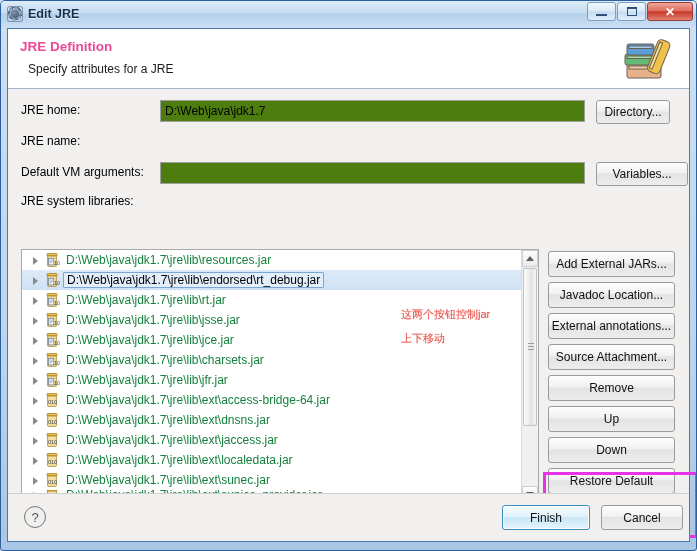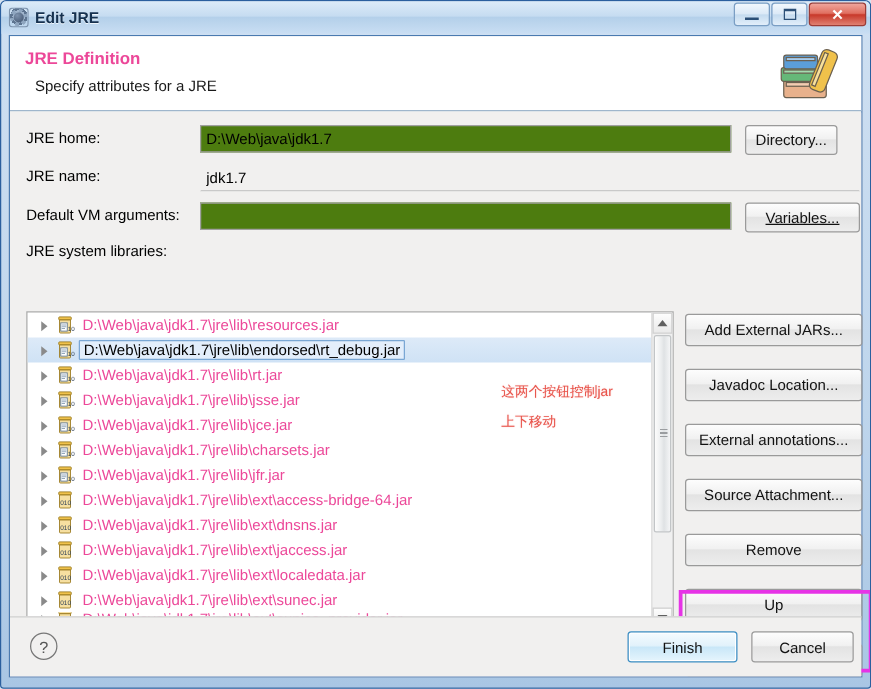--- a/index.html
+++ b/index.html
@@ -135,21 +135,21 @@
     position: relative;
   }
   .arrow::after {
     content: ""; position: absolute; left: 3px; top: 3px;
     width: 0; height: 0;
     border-left: 5px solid #8a8a8a;
     border-top: 4px solid transparent;
     border-bottom: 4px solid transparent;
   }
   .jicon { width: 16px; height: 16px; flex: 0 0 16px; margin: 0 4px 0 2px; position: relative; }
-  .rowtext { font-size: 12px; color: #ec4899; padding-left: 2px; }
+  .rowtext { font-size: 12px; color: #15803d; padding-left: 2px; }
   .trow.sel .rowtext {
     color: #000;
     border: 1px solid #7aa7d4; border-radius: 1px;
     padding: 0 3px; margin-left: -1px;
     background: #e3eefb;
   }
   .trow.clipped { height: 10px; overflow: hidden; }
 
   
   #tscroll {
@@ -173,21 +173,21 @@
   }
   #sthumb::after {
     content: "";
     position: absolute; left: 4px; top: 50%; margin-top: -4px;
     width: 6px; height: 8px;
     background: repeating-linear-gradient(to bottom, #9a9da0 0 1px, transparent 1px 3px);
   }
 
   
   #btncol { position: absolute; left: 540px; top: 161px; width: 145px; }
-  .sidebtn { width: 142px; height: 26px; margin-bottom: 18px; }
+  .sidebtn { width: 127px; height: 26px; margin-bottom: 5px; }
 
   #magenta-box {
     position: absolute; left: 535px; top: 382px;
     width: 155px; height: 66px;
     border: 3px solid #e633e6;
     pointer-events: none;
   }
 
   
   #annotation {
@@ -260,27 +260,26 @@
     <div id="form">
 
       <div class="row" style="top:10px;">
         <div class="lbl">JRE home:</div>
         <input class="txtin" style="left: 152px; width: 425px;" value="D:\Web\java\jdk1.7">
         <div class="btn" style="position:absolute; left:588px; top:0; width:74px; height:24px;">Directory...</div>
       </div>
 
       <div class="row" style="top:41px;">
         <div class="lbl">JRE name:</div>
-        <input class="txtin noborder" style="left: 152px; width: 528px;" value="jdk1.7">
       </div>
 
       <div class="row" style="top:72px;">
         <div class="lbl">Default VM arguments:</div>
         <input class="txtin" style="left: 152px; width: 425px;" value="">
-        <div class="btn" style="position:absolute; left:588px; top:0; width:92px; height:24px;text-decoration:underline;">Variables...</div>
+        <div class="btn" style="position:absolute; left:588px; top:0; width:92px; height:24px;">Variables...</div>
       </div>
 
       <div class="lbl" style="top:104px;">JRE system libraries:</div>
 
       <div id="tree-wrap">
         <div id="tree-list">
             <div class="trow">
               <span class="arrow"></span>
               <span class="jicon"><svg viewBox="0 0 16 16" width="16" height="16">
                   <rect x="3" y="1.5" width="10" height="2.4" rx="0.6" fill="#f0c24b" stroke="#9a7a20" stroke-width="0.7"></rect>

